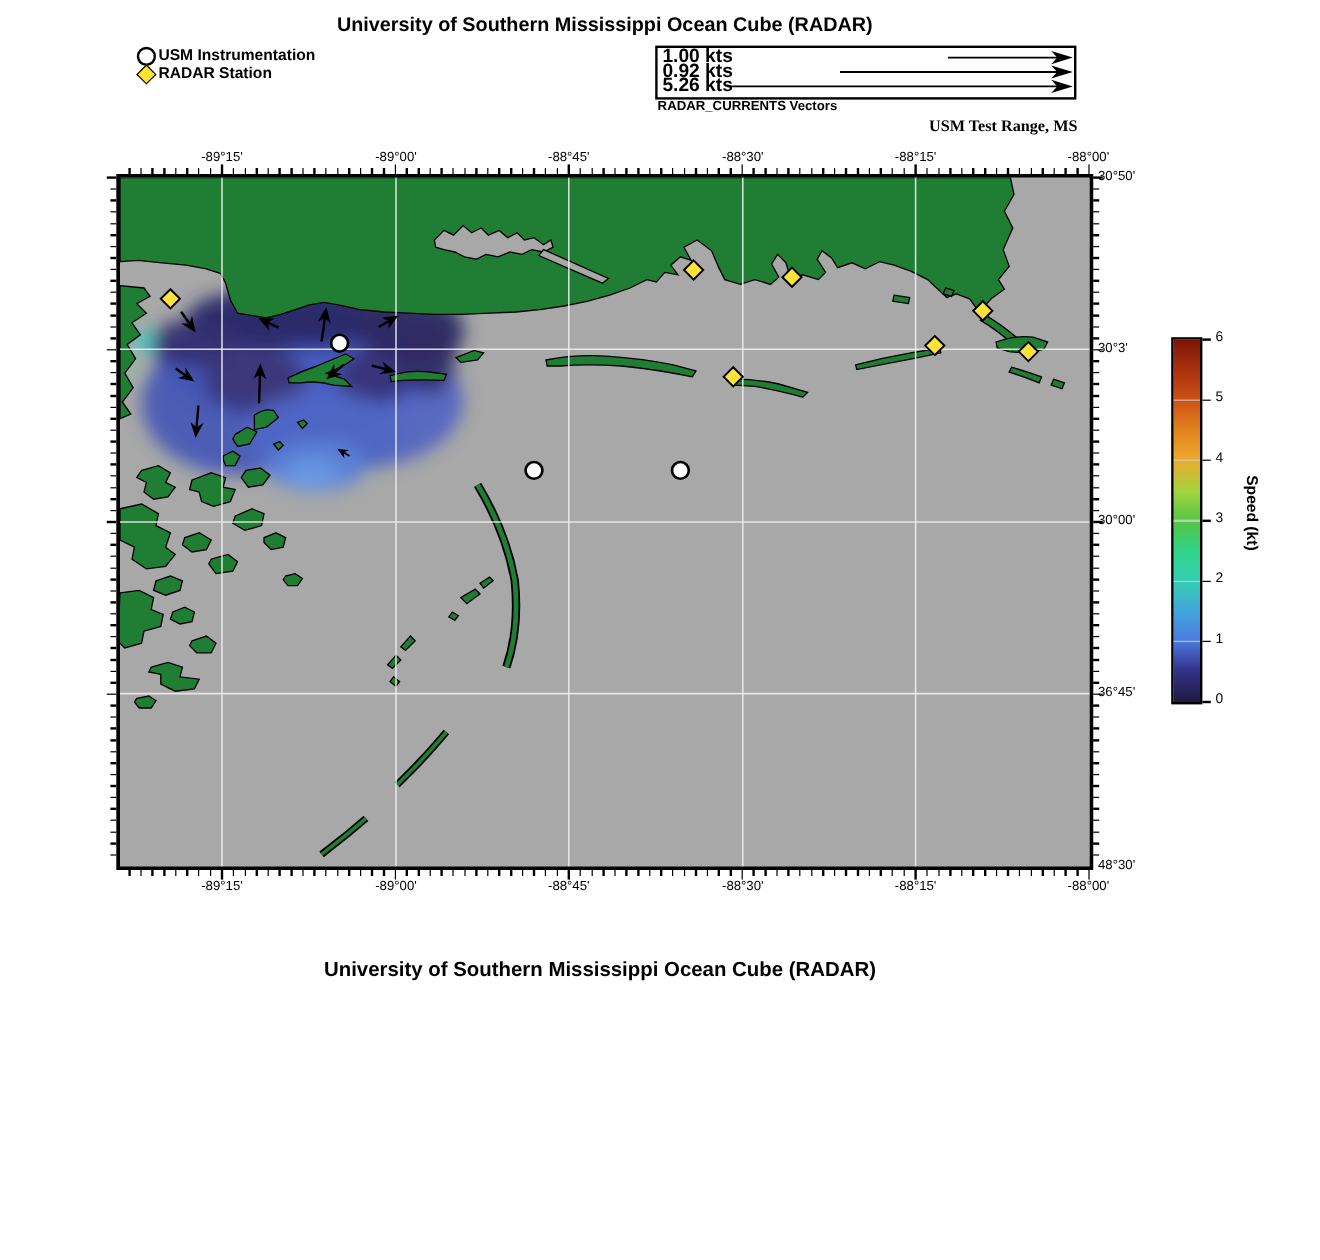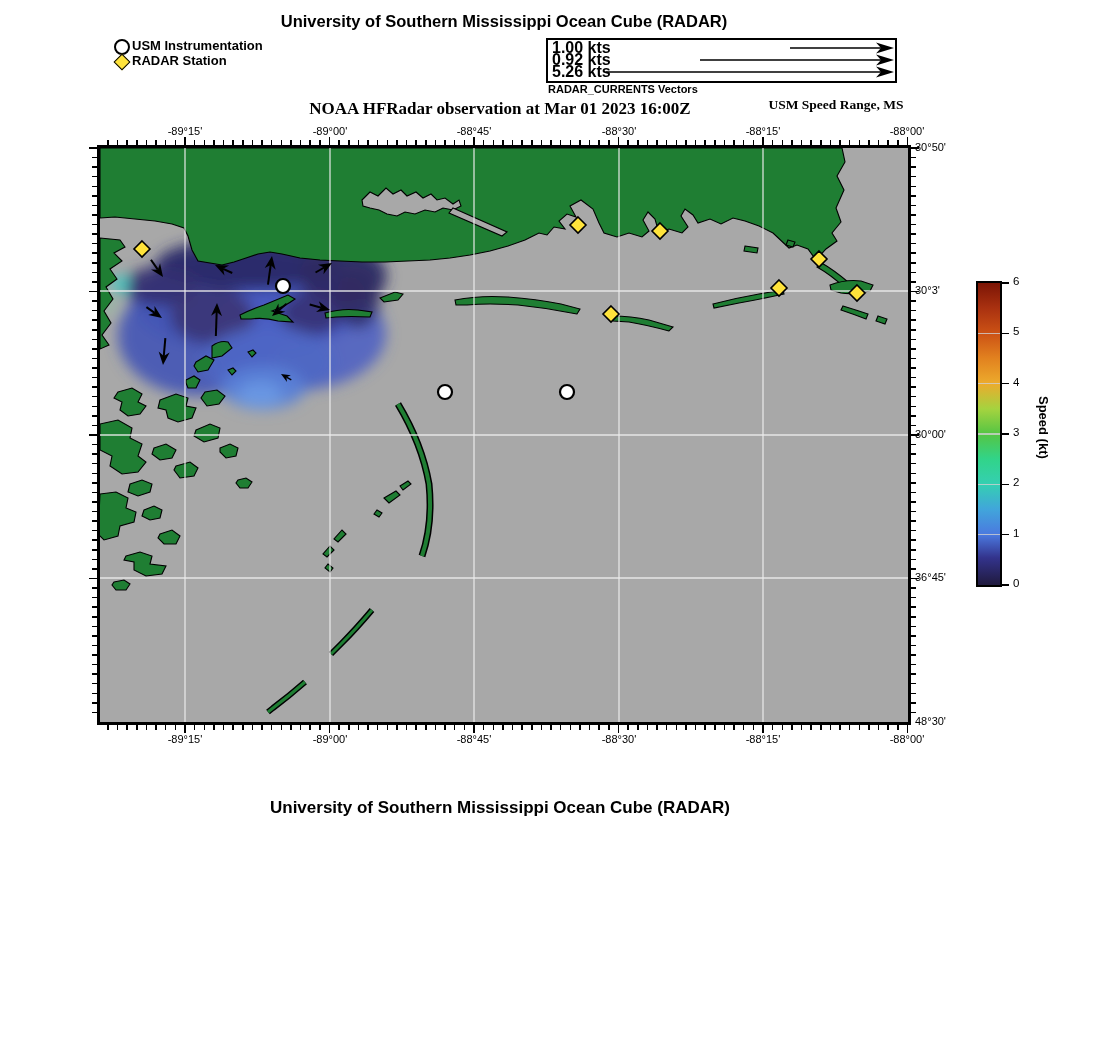--- a/index.html
+++ b/index.html
@@ -47,22 +47,21 @@
         <line x1="242" y1="8" x2="333" y2="8" stroke="#000" stroke-width="1.6"></line>
         <path d="M346,8 L328,2.5 L333,8 L328,13.5 Z" fill="#000"></path>
         <line x1="152" y1="20" x2="333" y2="20" stroke="#000" stroke-width="1.6"></line>
         <path d="M346,20 L328,14.5 L333,20 L328,25.5 Z" fill="#000"></path>
         <line x1="58" y1="32" x2="333" y2="32" stroke="#000" stroke-width="1.6"></line>
         <path d="M346,32 L328,26.5 L333,32 L328,37.5 Z" fill="#000"></path>
       </svg>
   </div>
   <div class="abs" id="radar-caption">RADAR_CURRENTS Vectors</div>
 
-  <div class="abs" id="subtitle">NOAA HFRadar observation at Mar 01 2023 16:00Z</div>
-  <div class="abs" id="range-label">USM Speed Range, MS</div>
+  <div class="abs" id="range-label">USM Test Range, MS</div>
 
   <div class="abs" id="map-frame">
     <svg id="map-svg" width="808" height="574" viewBox="0 0 808 574">
       <defs>
         <filter id="blobblur" x="-50%" y="-50%" width="200%" height="200%">
           <feGaussianBlur stdDeviation="7"></feGaussianBlur>
         </filter>
       </defs>
       <rect x="0" y="0" width="808" height="574" fill="#a8a8a8"></rect>
       <g id="blob-layer" filter="url(#blobblur)">

